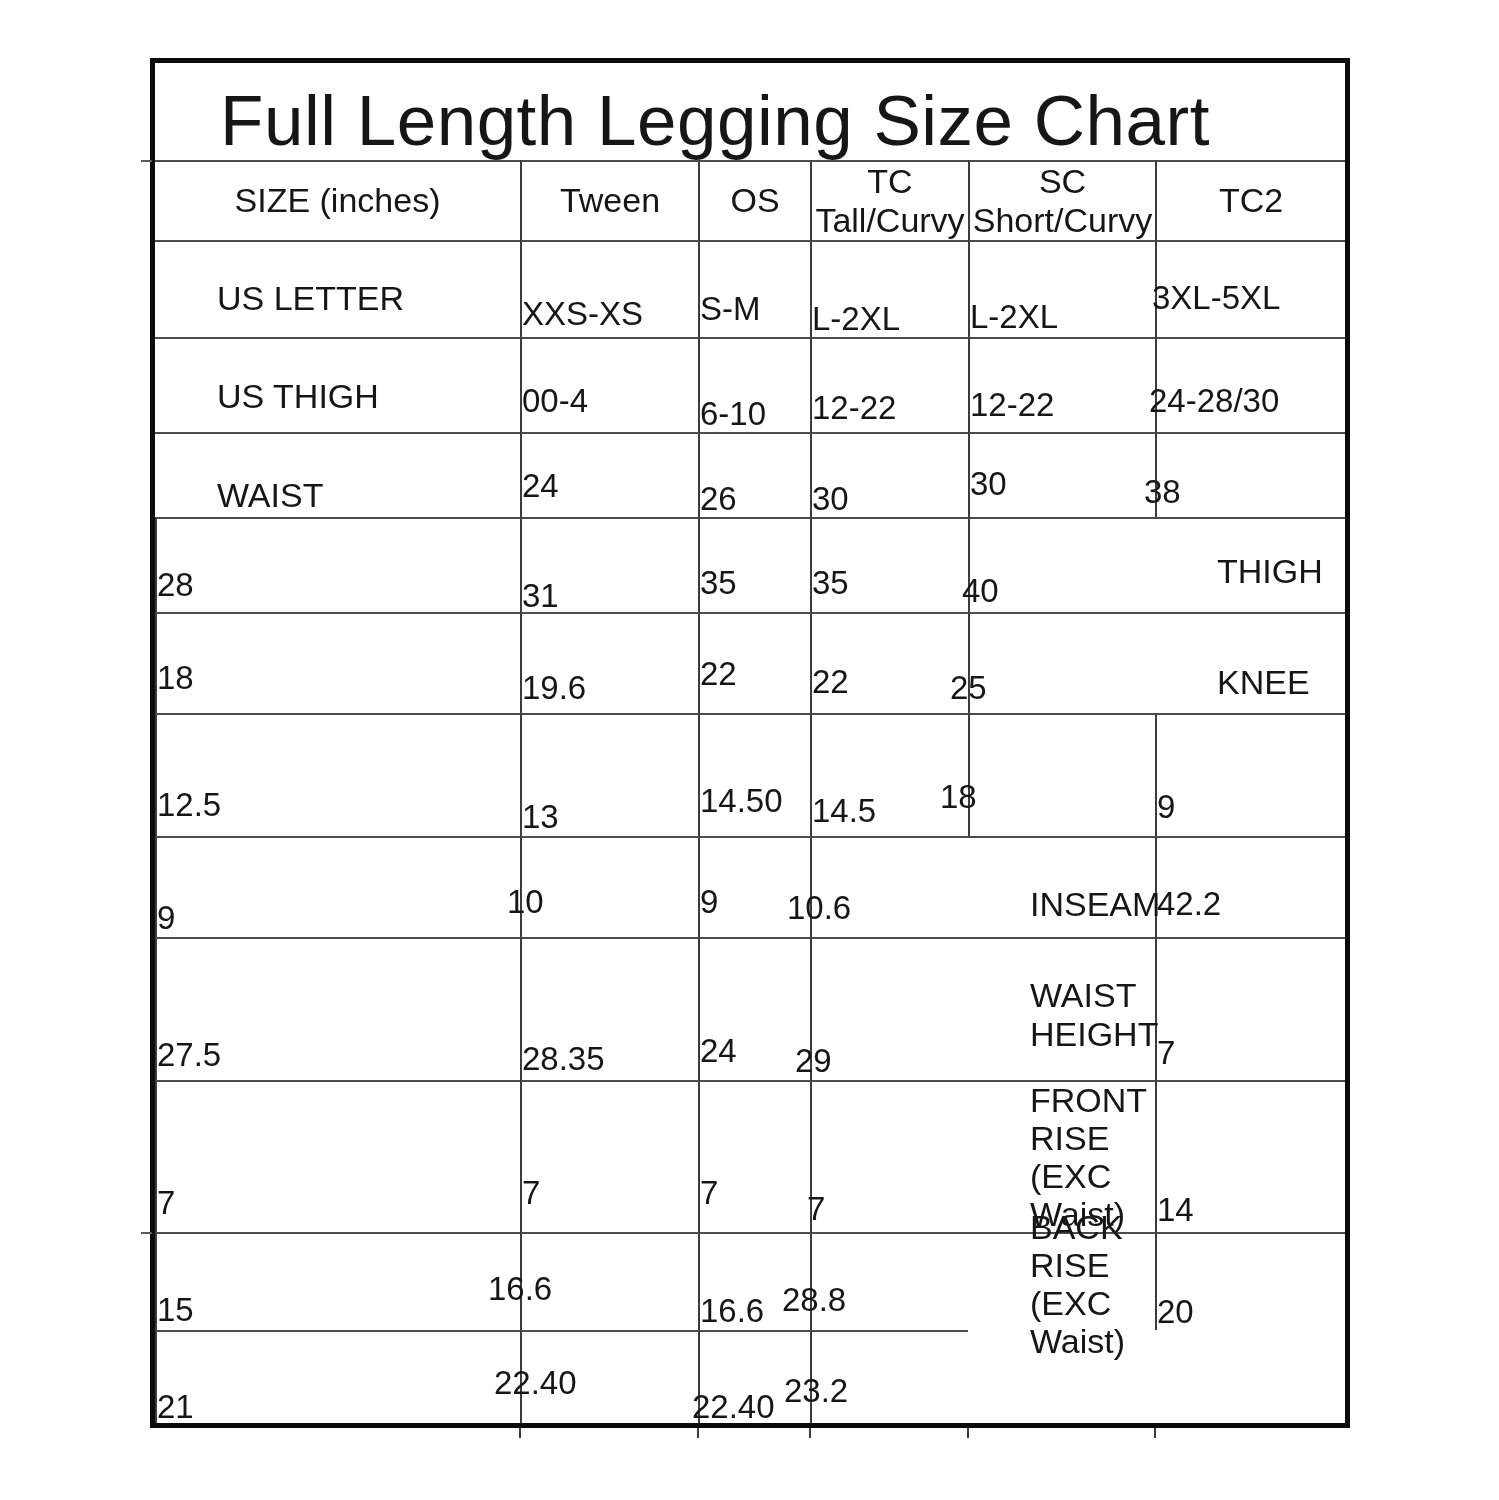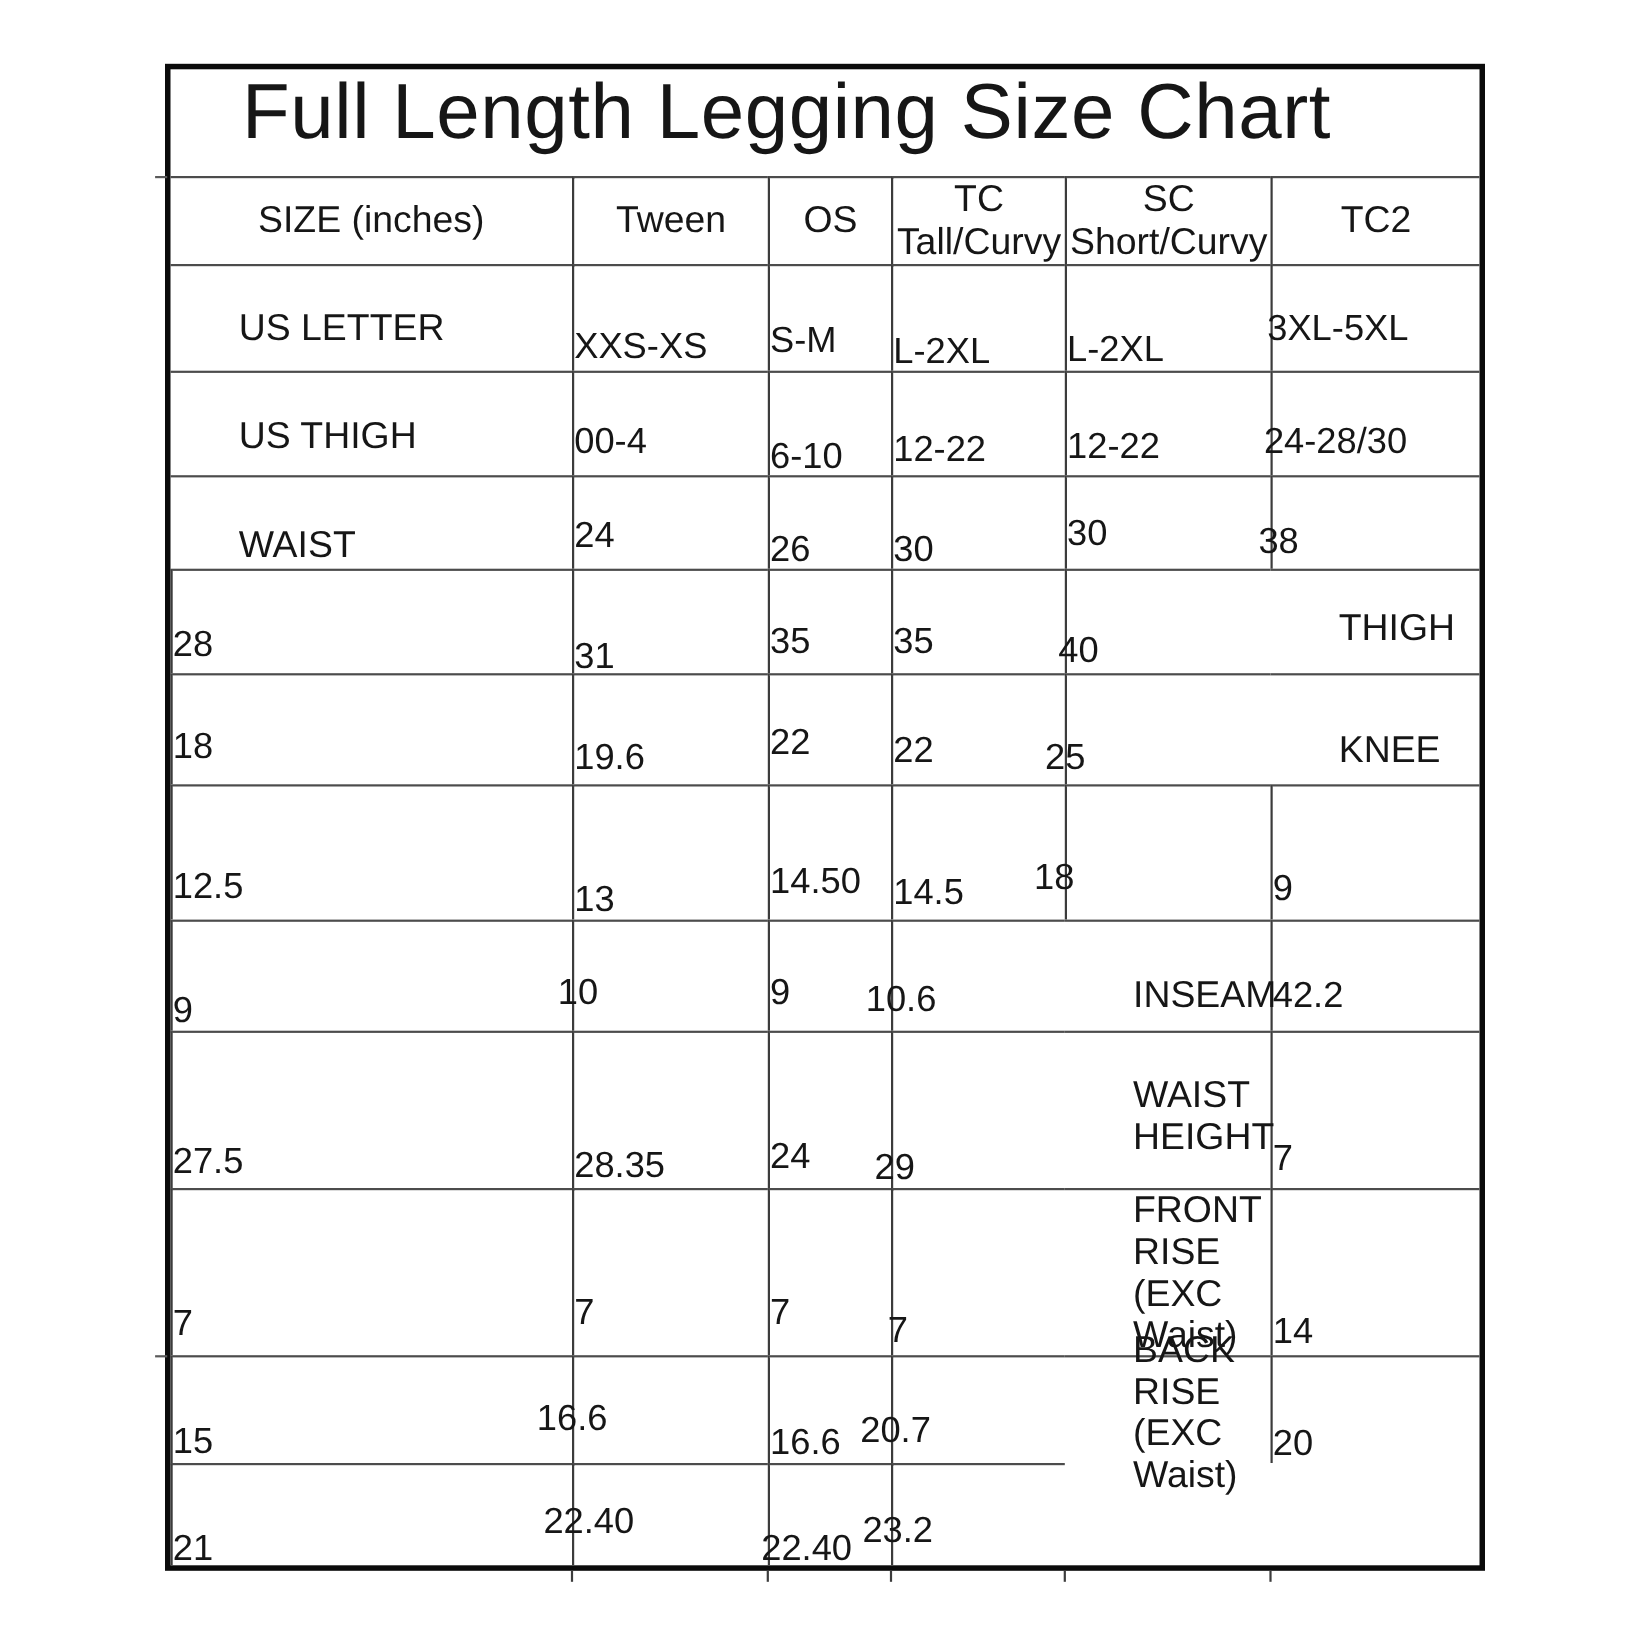--- a/index.html
+++ b/index.html
@@ -19,21 +19,21 @@
     grid-template-columns: 365px 178px 112px 158px 187px 190px;
     grid-template-rows: 97px 80px 97px 95px 85px 95px 101px 123px 101px 143px 152px 98px 93px;
   }
   .cell { display: flex; font-size: 33px; line-height: 1; color: #161616; overflow: visible; }
   .bt { border-top: 2px solid #4c4c4c; }
   .bl { border-left: 2px solid #3c3c3c; }
   .title {
     grid-column: 1 / 7;
     align-items: flex-end; justify-content: center;
     font-size: 71px; letter-spacing: 0.5px;
-    padding-bottom: 23px; padding-right: 70px;
+    padding-bottom: 4px; padding-right: 70px;
     white-space: nowrap;
   }
   .ch {
     align-items: center; justify-content: center;
     text-align: center; font-size: 34px; line-height: 1.16;
     white-space: pre-line;
   }
   .lab {
     align-items: center; justify-content: flex-start;
     padding-left: 62px; font-size: 34px; line-height: 1.12;
@@ -224,21 +224,21 @@
   <div class="cell val bt bl" style="--pb:4px">
       <span class="t">15</span>
     </div>
   <div class="cell val bt bl" style="--pb:25px;--dx:-34px">
       <span class="t">16.6</span>
     </div>
   <div class="cell val bt bl" style="--pb:3px">
       <span class="t">16.6</span>
     </div>
   <div class="cell val bt bl" style="--pb:14px;--dx:-30px">
-      <span class="t">20.7</span>
+      <span class="t">28.8</span>
     </div>
 
   <div class="cell lab bt" style="--ly:2px"><span class="t">BACK RISE
 (EXC Waist)</span></div>
   <div class="cell val bt bl" style="--pb:2px">
       <span class="t">20</span>
     </div>
   <div class="cell val bt bl" style="--pb:0px">
       <span class="t">21</span>
     </div>

